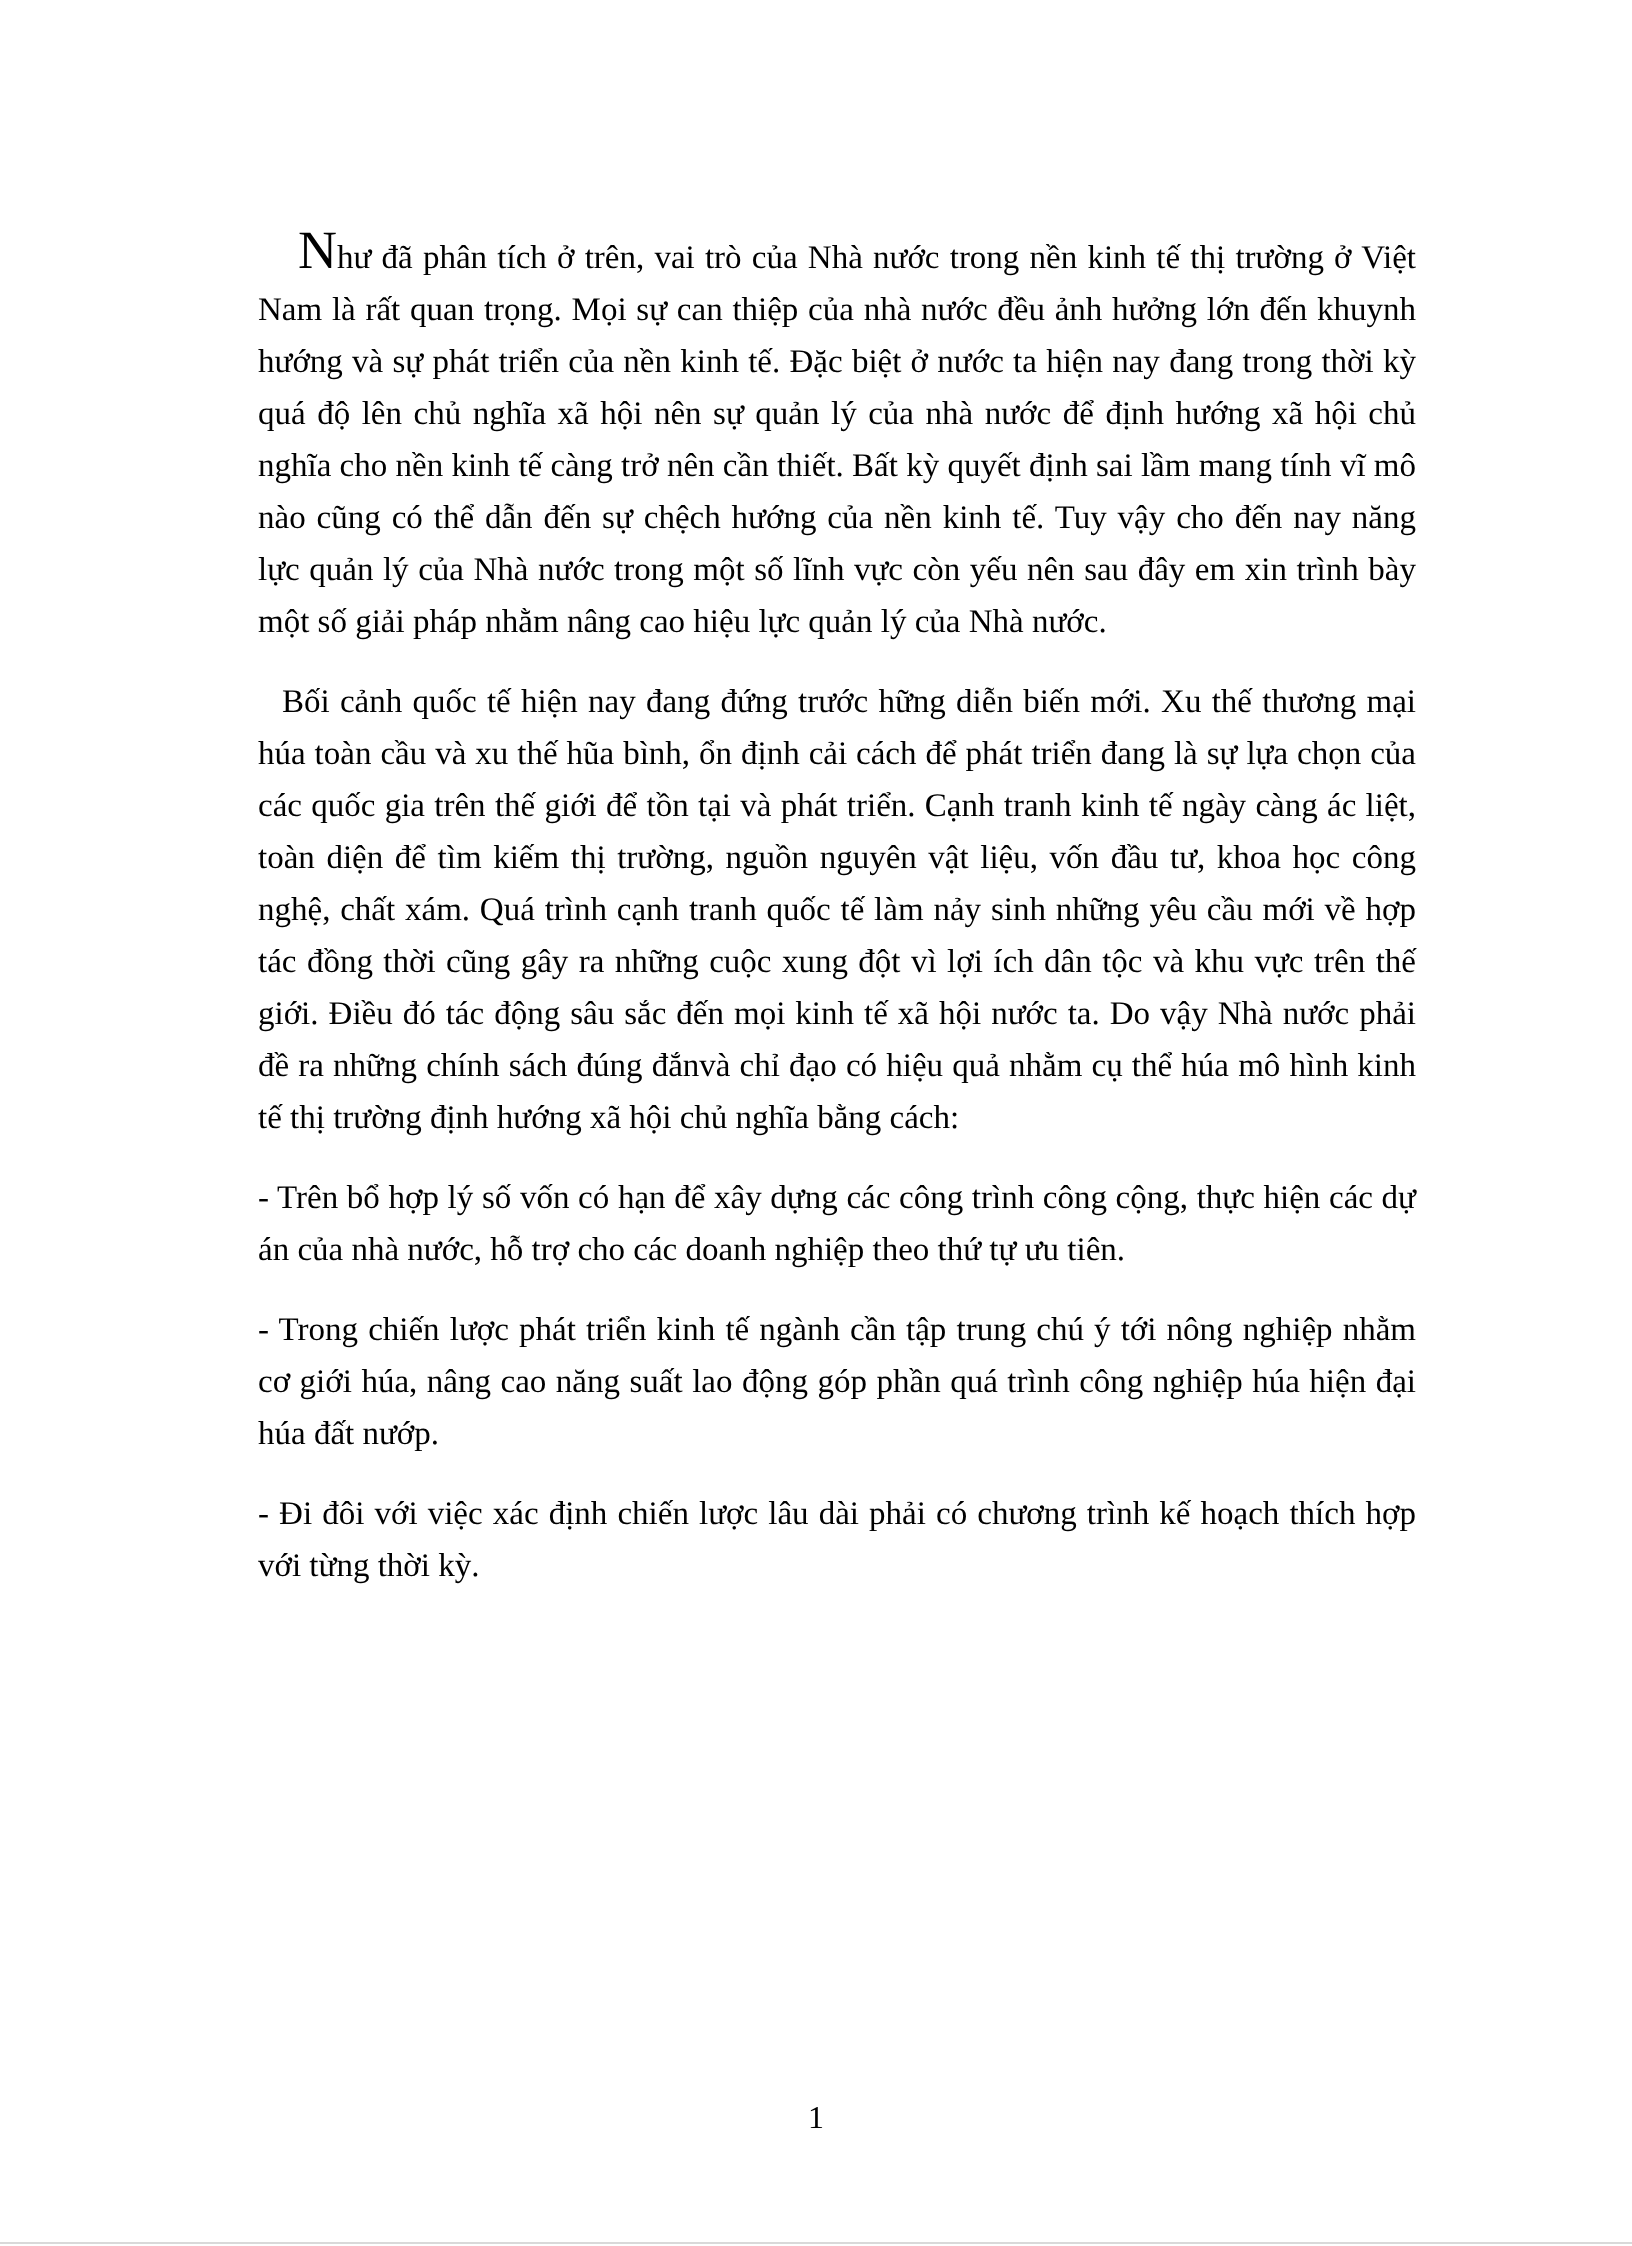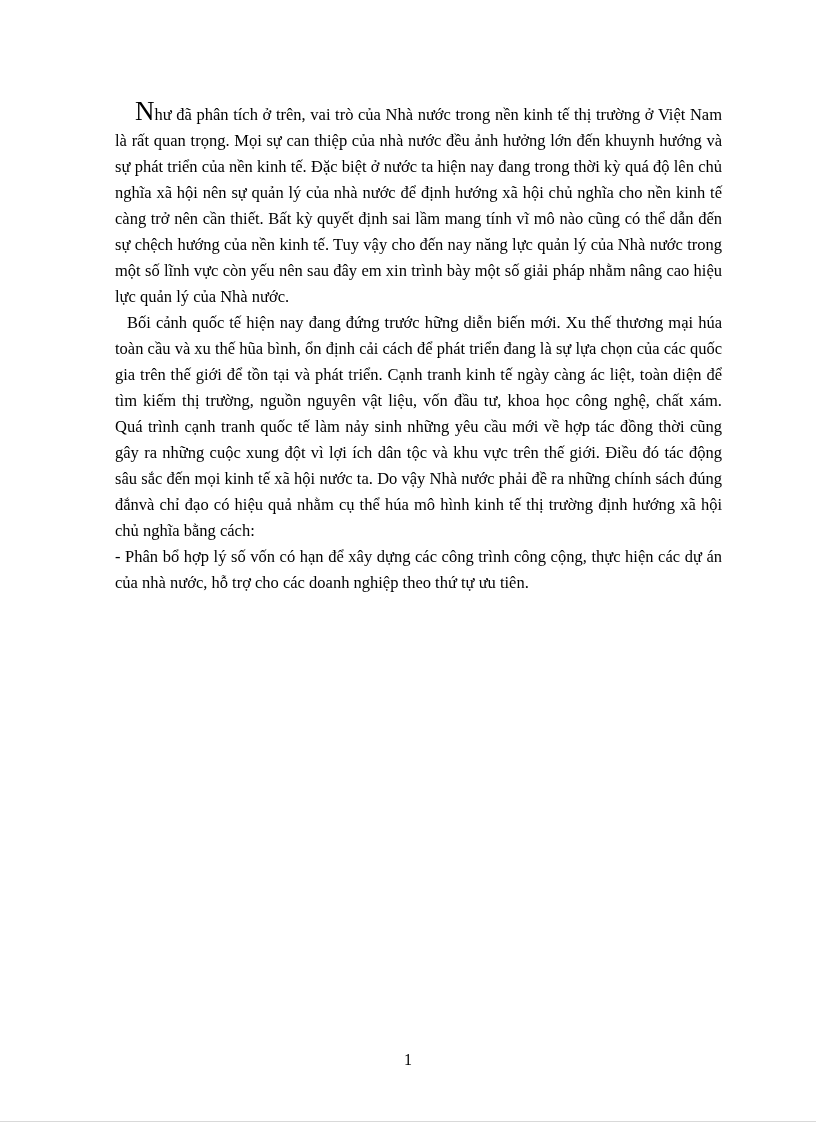--- a/index.html
+++ b/index.html
@@ -19,21 +19,21 @@
   .content {
     position: absolute;
     left: 115px;
     top: 98px;
     width: 607px;
     font-size: 16.5px;
     line-height: 26px;
     text-align: justify;
   }
   .content p, .content h2 {
-    margin: 0;
+    margin: 14px;
     padding: 0;
     font-size: 16.5px;
     font-weight: normal;
     line-height: 26px;
   }
   .indent-sm { text-indent: 12px; }
   .indent-md { text-indent: 20px; }
   .indent-lg { text-indent: 30px; }
   .lead-initial {
     font-size: 27px;
@@ -67,24 +67,26 @@
 
 <div class="page">
   <div class="content">
 
     <p class="intro indent-md"><span class="lead-initial">N</span><span>hư đã phân tích ở trên, vai trò của Nhà nước trong nền kinh tế thị trường ở Việt Nam là rất quan trọng. Mọi sự can thiệp của nhà nước đều ảnh hưởng lớn đến khuynh hướng và sự phát triển của nền kinh tế. Đặc biệt ở nước ta hiện nay đang trong thời kỳ quá độ lên chủ nghĩa xã hội nên sự quản lý của nhà nước để định hướng xã hội chủ nghĩa cho nền kinh tế càng trở nên cần thiết. Bất kỳ quyết định sai lầm mang tính vĩ mô nào cũng có thể dẫn đến sự chệch hướng của nền kinh tế. Tuy vậy cho đến nay năng lực quản lý của Nhà nước trong một số lĩnh vực còn yếu nên sau đây em xin trình bày một số giải pháp nhằm nâng cao hiệu lực quản lý của Nhà nước.</span></p>
 
 
     <p class="indent-sm">Bối cảnh quốc tế hiện nay đang đứng trước hững diễn biến mới. Xu thế thương mại húa toàn cầu và xu thế hũa bình, ổn định cải cách để phát triển đang là sự lựa chọn của các quốc gia trên thế giới để tồn tại và phát triển. Cạnh tranh kinh tế ngày càng ác liệt, toàn diện để tìm kiếm thị trường, nguồn nguyên vật liệu, vốn đầu tư, khoa học công nghệ, chất xám. Quá trình cạnh tranh quốc tế làm nảy sinh những yêu cầu mới về hợp tác đồng thời cũng gây ra những cuộc xung đột vì lợi ích dân tộc và khu vực trên thế giới. Điều đó tác động sâu sắc đến mọi kinh tế xã hội nước ta. Do vậy Nhà nước phải đề ra những chính sách đúng đắnvà chỉ đạo có hiệu quả nhằm cụ thể húa mô hình kinh tế thị trường định hướng xã hội chủ nghĩa bằng cách:</p>
 
 
-    <p>- Phân bổ hợp lý số vốn có hạn để xây dựng các công trình công cộng, thực hiện các dự án của nhà nước, hỗ trợ cho các doanh nghiệp theo thứ tự ưu tiên.</p>
+    <p>- Trên bổ hợp lý số vốn có hạn để xây dựng các công trình công cộng, thực hiện các dự án của nhà nước, hỗ trợ cho các doanh nghiệp theo thứ tự ưu tiên.</p>
 
 
+    <p>- Trong chiến lược phát triển kinh tế ngành cần tập trung chú ý tới nông nghiệp nhằm cơ giới húa, nâng cao năng suất lao động góp phần quá trình công nghiệp húa hiện đại húa đất nướp.</p>
 
+    <p>- Đi đôi với việc xác định chiến lược lâu dài phải có chương trình kế hoạch thích hợp với từng thời kỳ.</p>
 
 
   </div>
 
   <div class="page-number">1</div>
 
   <div class="page-edge"></div>
 </div>
 
 </body></html>

